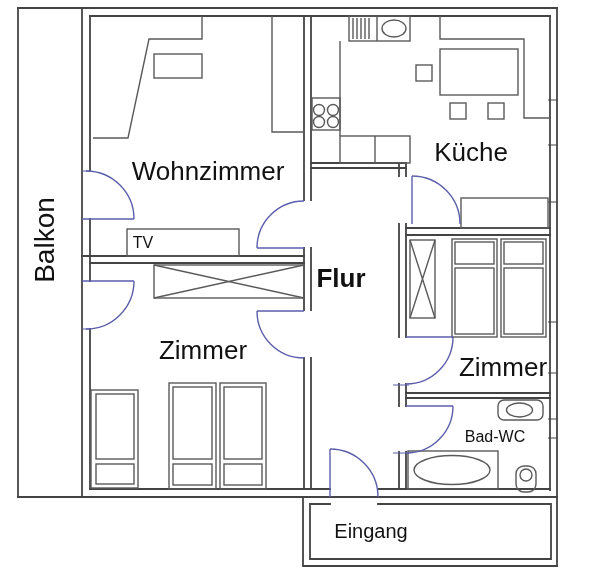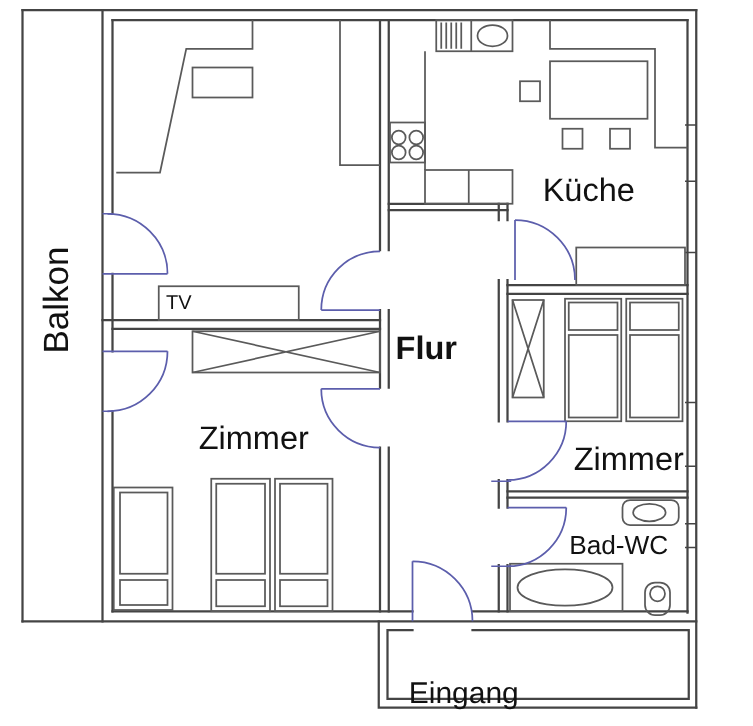--- a/index.html
+++ b/index.html
@@ -12,22 +12,22 @@
   .stage svg{position:absolute;left:0;top:0;}
   .wall{stroke:var(--wall);stroke-width:1.8;fill:none;stroke-linecap:square;}
   .tick{stroke:var(--wall);stroke-width:1.2;fill:none;}
   .furn{stroke:var(--furniture);stroke-width:1.4;fill:none;}
   .door{stroke:var(--door-swing);stroke-width:1.4;fill:none;}
   .dtick{stroke:var(--door-swing);stroke-width:1.2;fill:none;}
   .lbl{position:absolute;transform:translate(-50%,-50%);color:var(--label-text);
        font-size:26px;line-height:1;white-space:nowrap;}
   .lbl.rot{transform:translate(-50%,-50%) rotate(-90deg);}
   .lbl.small{font-size:16px;}
-  .lbl.mid{font-size:21px;}
-  .lbl.big{font-size:24px;margin-top:24px;}
+  .lbl.mid{font-size:16px;}
+  .lbl.big{font-size:20px;}
   .lbl.huge{font-size:28px;}
 </style>
 </head>
 <body>
 
 <div class="stage">
 
   <svg width="602" height="581" viewBox="0 0 602 581">
 
     <g>
@@ -165,20 +165,21 @@
       </g>
       <g>
         <path class="door" d="M330,449 V497"></path>
         <path class="door" d="M330,449 A48,48 0 0 1 378,497"></path>
       </g>
       <path class="dtick" d="M82,171 H90 M82,329 H90 M393,385 H409 M393,453 H409"></path>
     </g>
   </svg>
 
   <div class="lbl rot huge" style="left:45px;top:240px;">Balkon</div>
+  <div class="lbl" style="left:208px;top:171px;">Wohnzimmer</div>
   <div class="lbl small" style="left:143px;top:243px;">TV</div>
   <div class="lbl" style="left:471px;top:152px;">Küche</div>
   <div class="lbl" style="left:341px;top:278px;font-weight:bold;">Flur</div>
   <div class="lbl" style="left:203px;top:350px;">Zimmer</div>
   <div class="lbl" style="left:503px;top:367px;">Zimmer</div>
   <div class="lbl mid" style="left:495px;top:437px;">Bad-WC</div>
   <div class="lbl big" style="left:371px;top:531px;">Eingang</div>
 
 </div>
 

